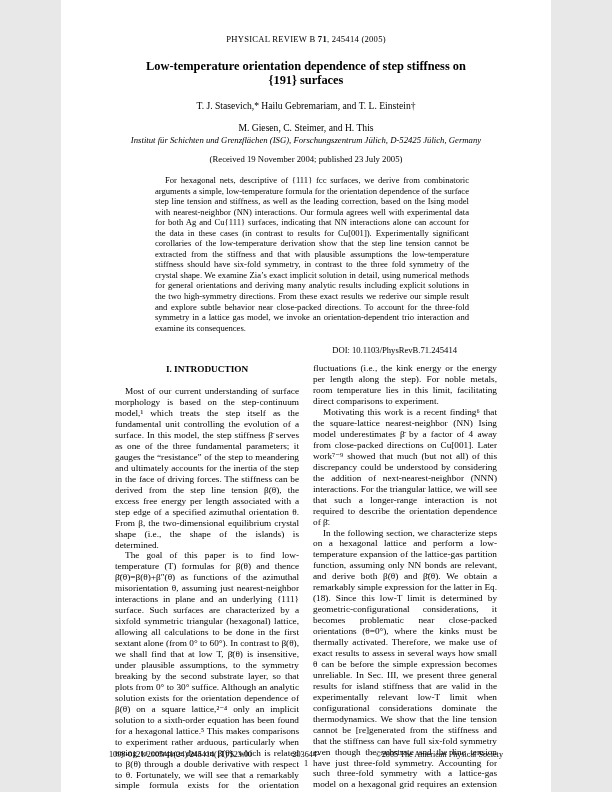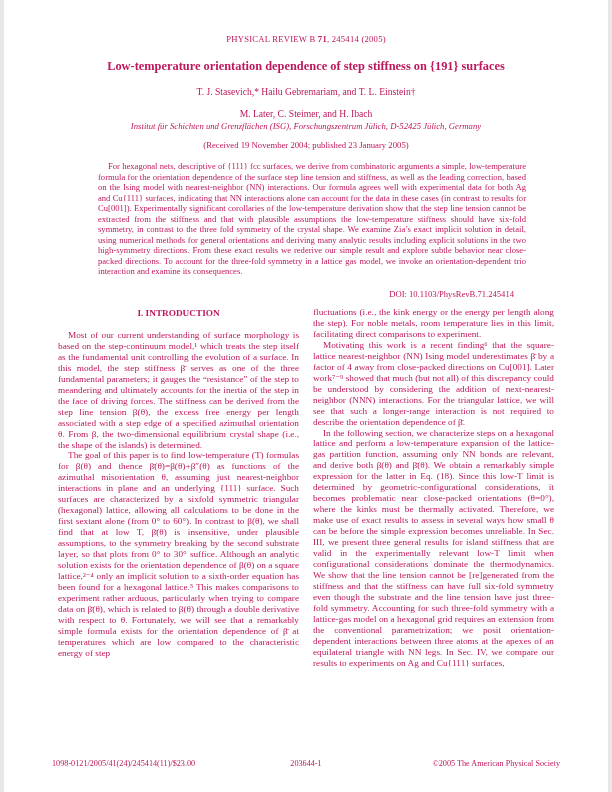--- a/index.html
+++ b/index.html
@@ -2,25 +2,25 @@
 <html lang="en"><head>
 <meta charset="utf-8">
 <style>
   html, body {
     margin: 0;
     padding: 0;
     background: #e8e8e8;
   }
   .page {
     position: relative;
-    width: 604px;
+    width: 490px;
     height: 792px;
     margin: 0 auto;
     background: #ffffff;
-    color: #be185d;
+    color: #000000;
     font-family: "Liberation Serif", "DejaVu Serif", serif;
     box-sizing: border-box;
     padding: 34px 54px 0 54px;
     overflow: hidden;
   }
   .journal-header {
     text-align: center;
     font-size: 8.6px;
     letter-spacing: 0.25px;
     white-space: nowrap;
@@ -100,24 +100,24 @@
 <body>
 
 <div class="page">
 
   <div class="journal-header"><span>PHYSICAL REVIEW B </span><span class="vol">71</span><span>, 245414 (2005)</span></div>
 
   <div class="paper-title">Low-temperature orientation dependence of step stiffness on {191} surfaces</div>
 
   <div class="authors">T. J. Stasevich,* Hailu Gebremariam, and T. L. Einstein†</div>
 
-  <div class="authors second">M. Later, C. Steimer, and H. Ibach</div>
+  <div class="authors second">M. Giesen, C. Steimer, and H. This</div>
   <div class="affiliation">Institut für Schichten und Grenzflächen (ISG), Forschungszentrum Jülich, D-52425 Jülich, Germany</div>
 
-  <div class="received">(Received 19 November 2004; published 23 January 2005)</div>
+  <div class="received">(Received 19 November 2004; published 23 July 2005)</div>
 
   <div class="abstract">For hexagonal nets, descriptive of {111} fcc surfaces, we derive from combinatoric arguments a simple, low-temperature formula for the orientation dependence of the surface step line tension and stiffness, as well as the leading correction, based on the Ising model with nearest-neighbor (NN) interactions. Our formula agrees well with experimental data for both Ag and Cu{111} surfaces, indicating that NN interactions alone can account for the data in these cases (in contrast to results for Cu[001]). Experimentally significant corollaries of the low-temperature derivation show that the step line tension cannot be extracted from the stiffness and that with plausible assumptions the low-temperature stiffness should have six-fold symmetry, in contrast to the three fold symmetry of the crystal shape. We examine Zia’s exact implicit solution in detail, using numerical methods for general orientations and deriving many analytic results including explicit solutions in the two high-symmetry directions. From these exact results we rederive our simple result and explore subtle behavior near close-packed directions. To account for the three-fold symmetry in a lattice gas model, we invoke an orientation-dependent trio interaction and examine its consequences.</div>
 
   <div class="doi-row">
     <span>DOI: 10.1103/PhysRevB.71.245414</span>
   </div>
 
   <div class="columns">
     <div class="col">
       <div class="section-heading">I. INTRODUCTION</div>

